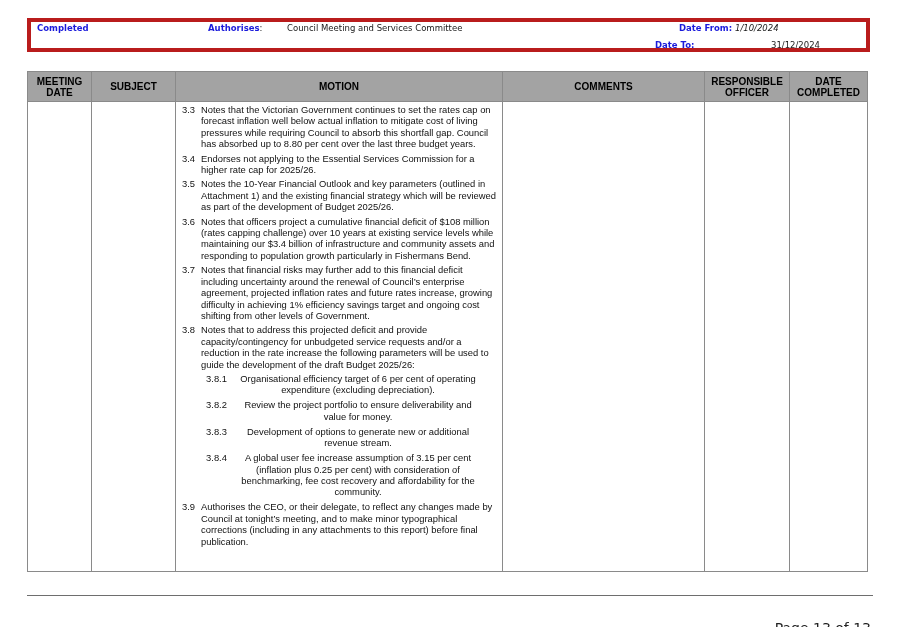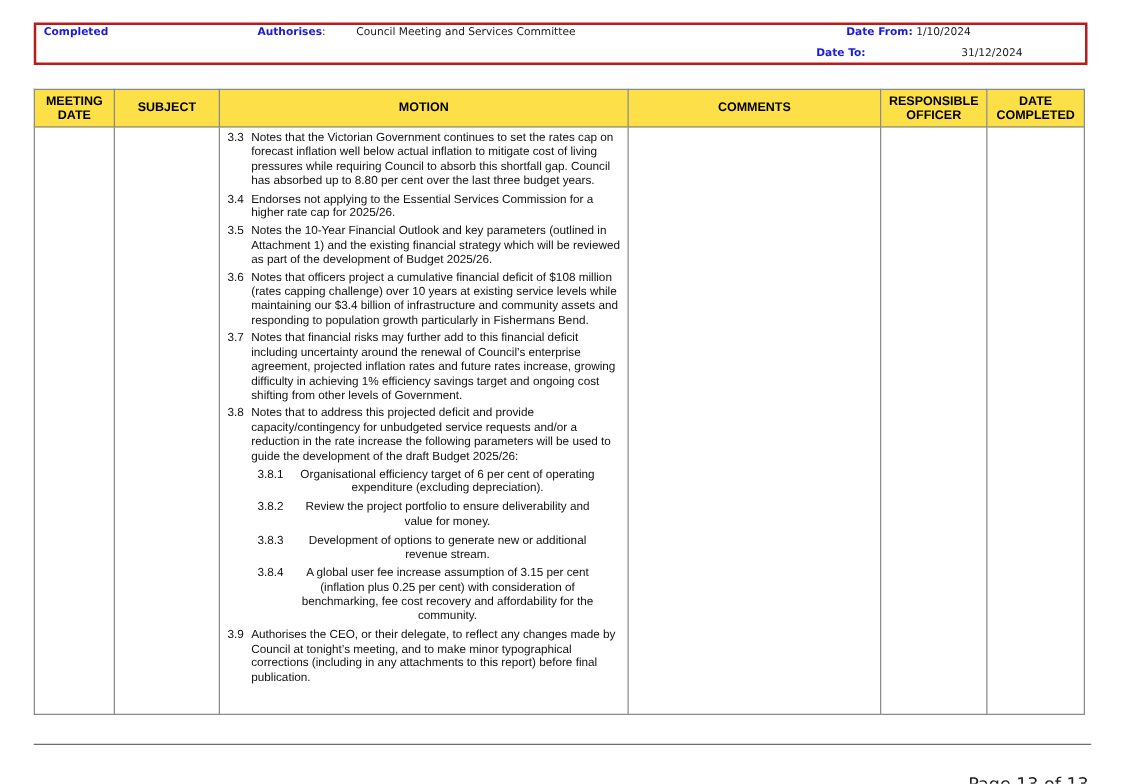--- a/index.html
+++ b/index.html
@@ -1,24 +1,24 @@
 <!DOCTYPE html>
 <html><head>
 <meta charset="utf-8">
 <style>
   html, body { margin: 0; padding: 0; background: #ffffff; }
   body { width: 898px; height: 627px; position: relative; overflow: hidden; font-family: "DejaVu Sans", sans-serif; color: #000; }
 
-  .filter-box { position: absolute; left: 27px; top: 18px; width: 843px; height: 34px; border: 2px solid #b91c1c; box-sizing: border-box; }
+  .filter-box { position: absolute; left: 27px; top: 18px; width: 843px; height: 34px; border: 4px solid #b91c1c; box-sizing: border-box; }
   .fb-item { position: absolute; font-size: 8.5px; line-height: 11px; white-space: nowrap; }
   .fb-label { color: #1a1adb; font-weight: bold; }
   .fb-value { color: #1a1a1a; }
 
   table.main { position: absolute; left: 27px; top: 71px; width: 840px; border-collapse: collapse; table-layout: fixed; font-family: "Liberation Sans", sans-serif; }
-  table.main th { background: #fde047; border: 1px solid #8a8a8a; font-size: 10px; font-weight: bold; text-align: center; line-height: 11px; padding: 3px 2px; height: 30px; box-sizing: border-box; }
+  table.main th { background: #a3a3a3; border: 1px solid #8a8a8a; font-size: 10px; font-weight: bold; text-align: center; line-height: 11px; padding: 3px 2px; height: 30px; box-sizing: border-box; }
   table.main td { border-left: 1px solid #8a8a8a; border-right: 1px solid #8a8a8a; border-bottom: 1px solid #8a8a8a; vertical-align: top; height: 467px; padding: 0; }
   .motion-cell { padding: 2px 6px 0 6px !important; }
 
   .mitem { display: flex; font-size: 9.4px; line-height: 11.4px; margin-bottom: 3px; color: #111; justify-content: center; }
   .mitem .num { width: 19px; flex: none; }
   .mitem .txt { flex: 1; }
   .subitem { display: flex; font-size: 9.4px; line-height: 11.4px; margin-bottom: 3.6px; margin-left: 19px; color: #111; text-align: center; }
   .subitem .num { width: 31px; flex: none; }
   .subitem .txt { flex: 1; padding-right: 12px; }
 
@@ -26,21 +26,21 @@
   .page-num { position: absolute; right: 27px; top: 620px; font-size: 14px; color: #222; margin-left: 48px; }
 </style>
 </head>
 <body>
 
 <div class="filter-box">
   <span class="fb-item fb-label" style="left:6px; top:1px;">Completed</span>
   <span class="fb-item" style="left:177px; top:1px;"><span class="fb-label">Authorises</span><span class="fb-value">:</span></span>
   <span class="fb-item fb-value" style="left:256px; top:1px;">Council Meeting and Services Committee</span>
   <span class="fb-item fb-label" style="left:624px; top:1px;margin-left:24px;">Date From:</span>
-  <span class="fb-item fb-value" style="left:704px; top:1px;">1/10/2024</span>
+  <span class="fb-item fb-value" style="left:704px; top:1px;font-style:italic;">1/10/2024</span>
   <span class="fb-item fb-label" style="left:624px; top:18px;">Date To:</span>
   <span class="fb-item fb-value" style="left:740px; top:18px;text-align:center;">31/12/2024</span>
 </div>
 
 <table class="main">
   <colgroup>
     <col style="width:64px">
     <col style="width:84px">
     <col style="width:327px">
     <col style="width:202px">

